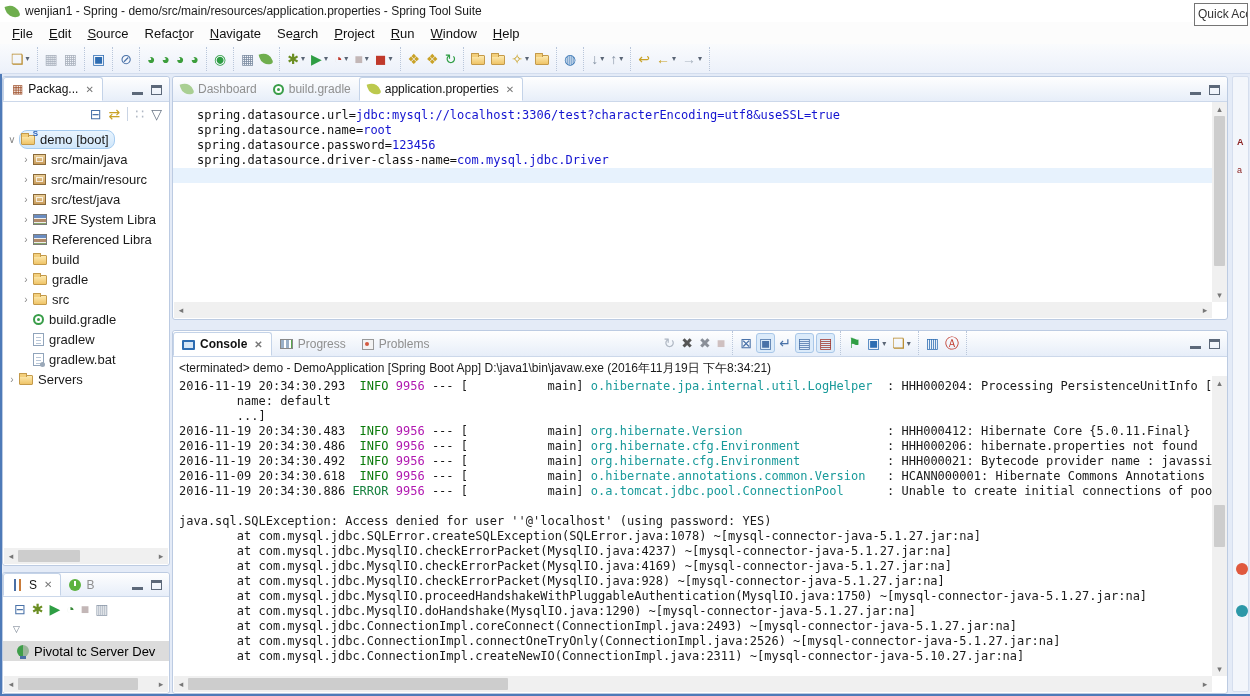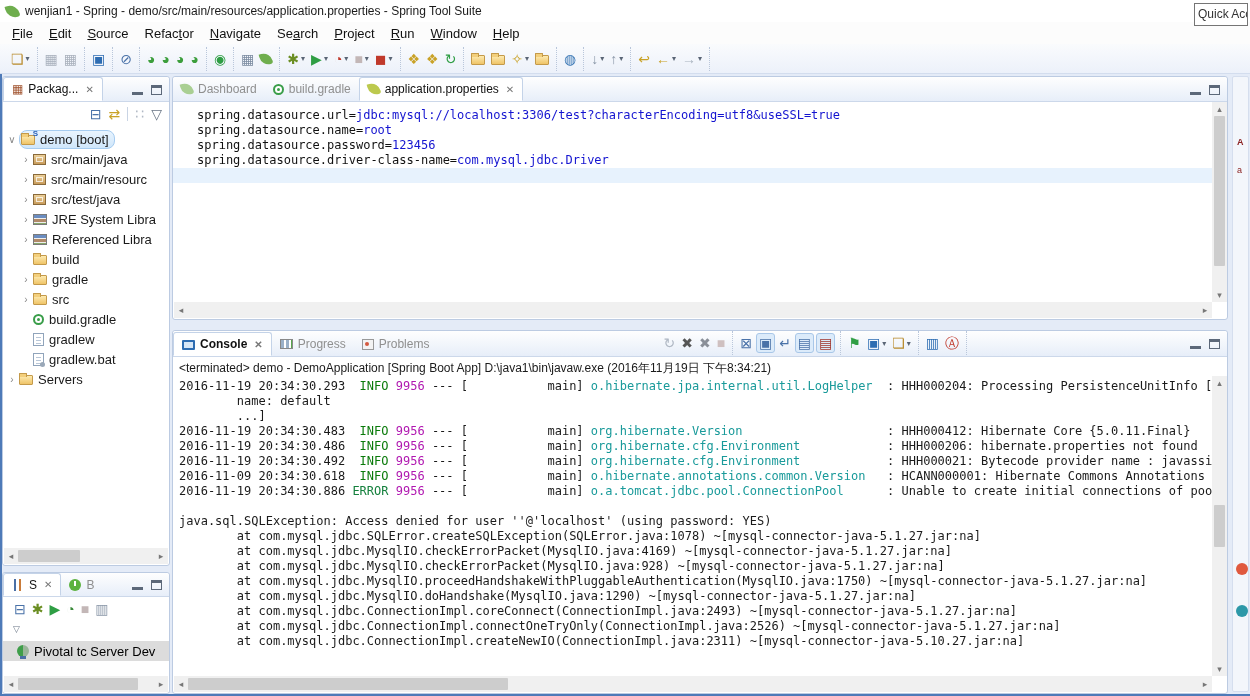--- a/index.html
+++ b/index.html
@@ -511,20 +511,21 @@
       <div class="cline"><span class="cd">        name: default</span></div>
       <div class="cline"><span class="cd">        ...]</span></div>
       <div class="cline"><span class="ct">2016-11-19 20:34:30.483</span><span class="ci">  INFO</span><span class="cp"> 9956</span><span class="cd"> --- [           main] </span><span class="cg">org.hibernate.Version                   </span><span class="cd"> : HHH000412: Hibernate Core {5.0.11.Final}</span></div>
       <div class="cline"><span class="ct">2016-11-19 20:34:30.486</span><span class="ci">  INFO</span><span class="cp"> 9956</span><span class="cd"> --- [           main] </span><span class="cg">org.hibernate.cfg.Environment           </span><span class="cd"> : HHH000206: hibernate.properties not found</span></div>
       <div class="cline"><span class="ct">2016-11-19 20:34:30.492</span><span class="ci">  INFO</span><span class="cp"> 9956</span><span class="cd"> --- [           main] </span><span class="cg">org.hibernate.cfg.Environment           </span><span class="cd"> : HHH000021: Bytecode provider name : javassist</span></div>
       <div class="cline"><span class="ct">2016-11-09 20:34:30.618</span><span class="ci">  INFO</span><span class="cp"> 9956</span><span class="cd"> --- [           main] </span><span class="cg">o.hibernate.annotations.common.Version  </span><span class="cd"> : HCANN000001: Hibernate Commons Annotations {5.0.1</span></div>
       <div class="cline"><span class="ct">2016-11-19 20:34:30.886</span><span class="ce"> ERROR</span><span class="cp"> 9956</span><span class="cd"> --- [           main] </span><span class="cg">o.a.tomcat.jdbc.pool.ConnectionPool     </span><span class="cd"> : Unable to create initial connections of pool.</span></div>
       <div class="cline"><span class="cd"></span></div>
       <div class="cline"><span class="cd">java.sql.SQLException: Access denied for user ''@'localhost' (using password: YES)</span></div>
       <div class="cline"><span class="cd">        at com.mysql.jdbc.SQLError.createSQLException(SQLError.java:1078) ~[mysql-connector-java-5.1.27.jar:na]</span></div>
+      <div class="cline"><span class="cd">        at com.mysql.jdbc.MysqlIO.checkErrorPacket(MysqlIO.java:4237) ~[mysql-connector-java-5.1.27.jar:na]</span></div>
       <div class="cline"><span class="cd">        at com.mysql.jdbc.MysqlIO.checkErrorPacket(MysqlIO.java:4169) ~[mysql-connector-java-5.1.27.jar:na]</span></div>
       <div class="cline"><span class="cd">        at com.mysql.jdbc.MysqlIO.checkErrorPacket(MysqlIO.java:928) ~[mysql-connector-java-5.1.27.jar:na]</span></div>
       <div class="cline"><span class="cd">        at com.mysql.jdbc.MysqlIO.proceedHandshakeWithPluggableAuthentication(MysqlIO.java:1750) ~[mysql-connector-java-5.1.27.jar:na]</span></div>
       <div class="cline"><span class="cd">        at com.mysql.jdbc.MysqlIO.doHandshake(MysqlIO.java:1290) ~[mysql-connector-java-5.1.27.jar:na]</span></div>
       <div class="cline"><span class="cd">        at com.mysql.jdbc.ConnectionImpl.coreConnect(ConnectionImpl.java:2493) ~[mysql-connector-java-5.1.27.jar:na]</span></div>
       <div class="cline"><span class="cd">        at com.mysql.jdbc.ConnectionImpl.connectOneTryOnly(ConnectionImpl.java:2526) ~[mysql-connector-java-5.1.27.jar:na]</span></div>
       <div class="cline"><span class="cd">        at com.mysql.jdbc.ConnectionImpl.createNewIO(ConnectionImpl.java:2311) ~[mysql-connector-java-5.10.27.jar:na]</span></div>
     </div>
   <div class="sb-v" style="right:0;top:45px;bottom:17px">
     <span class="arr">▴</span>

